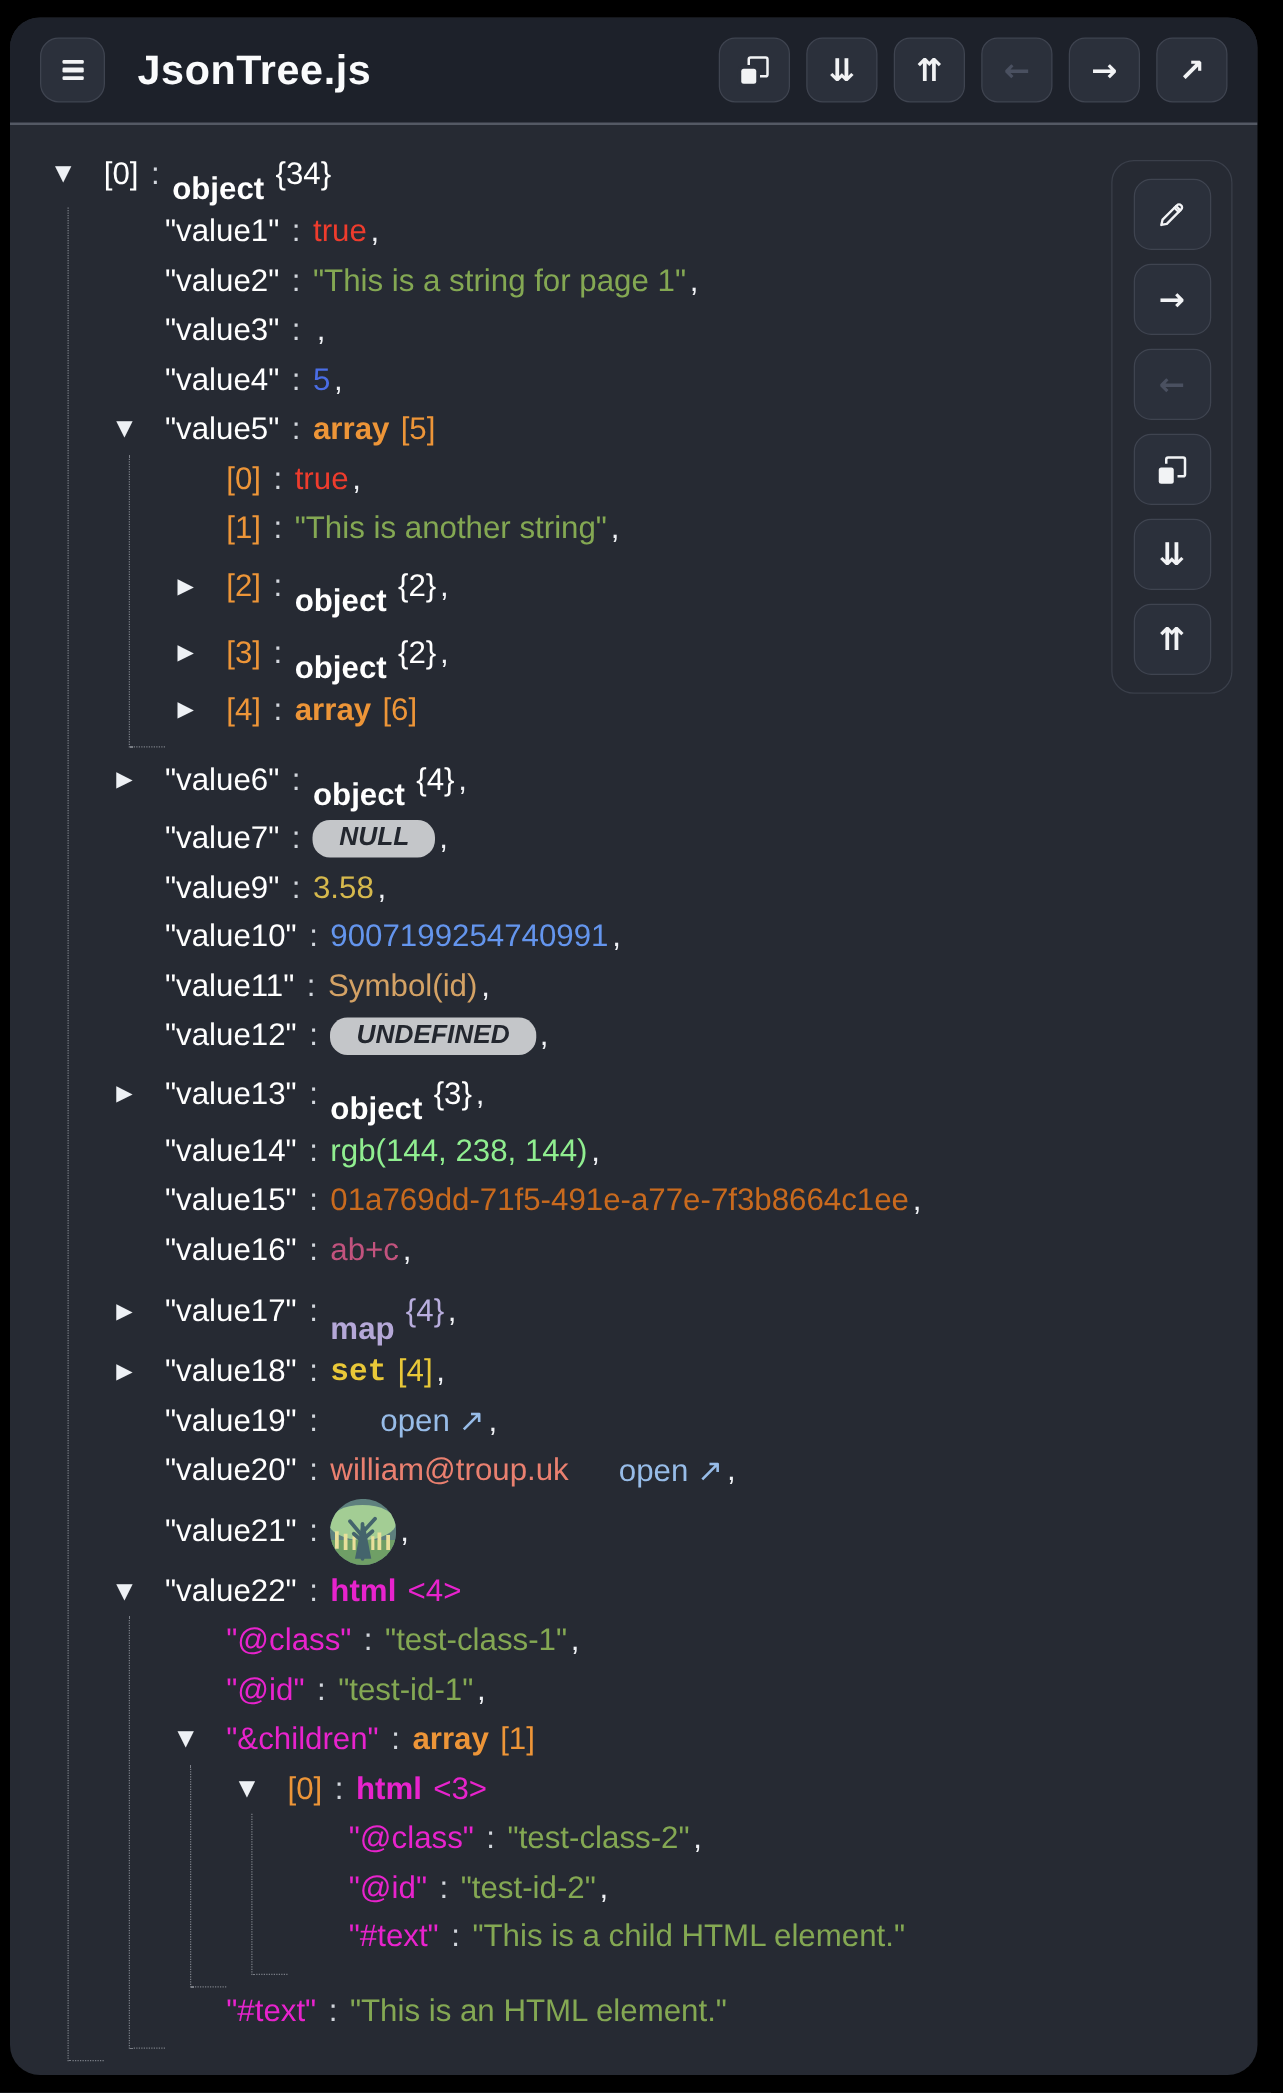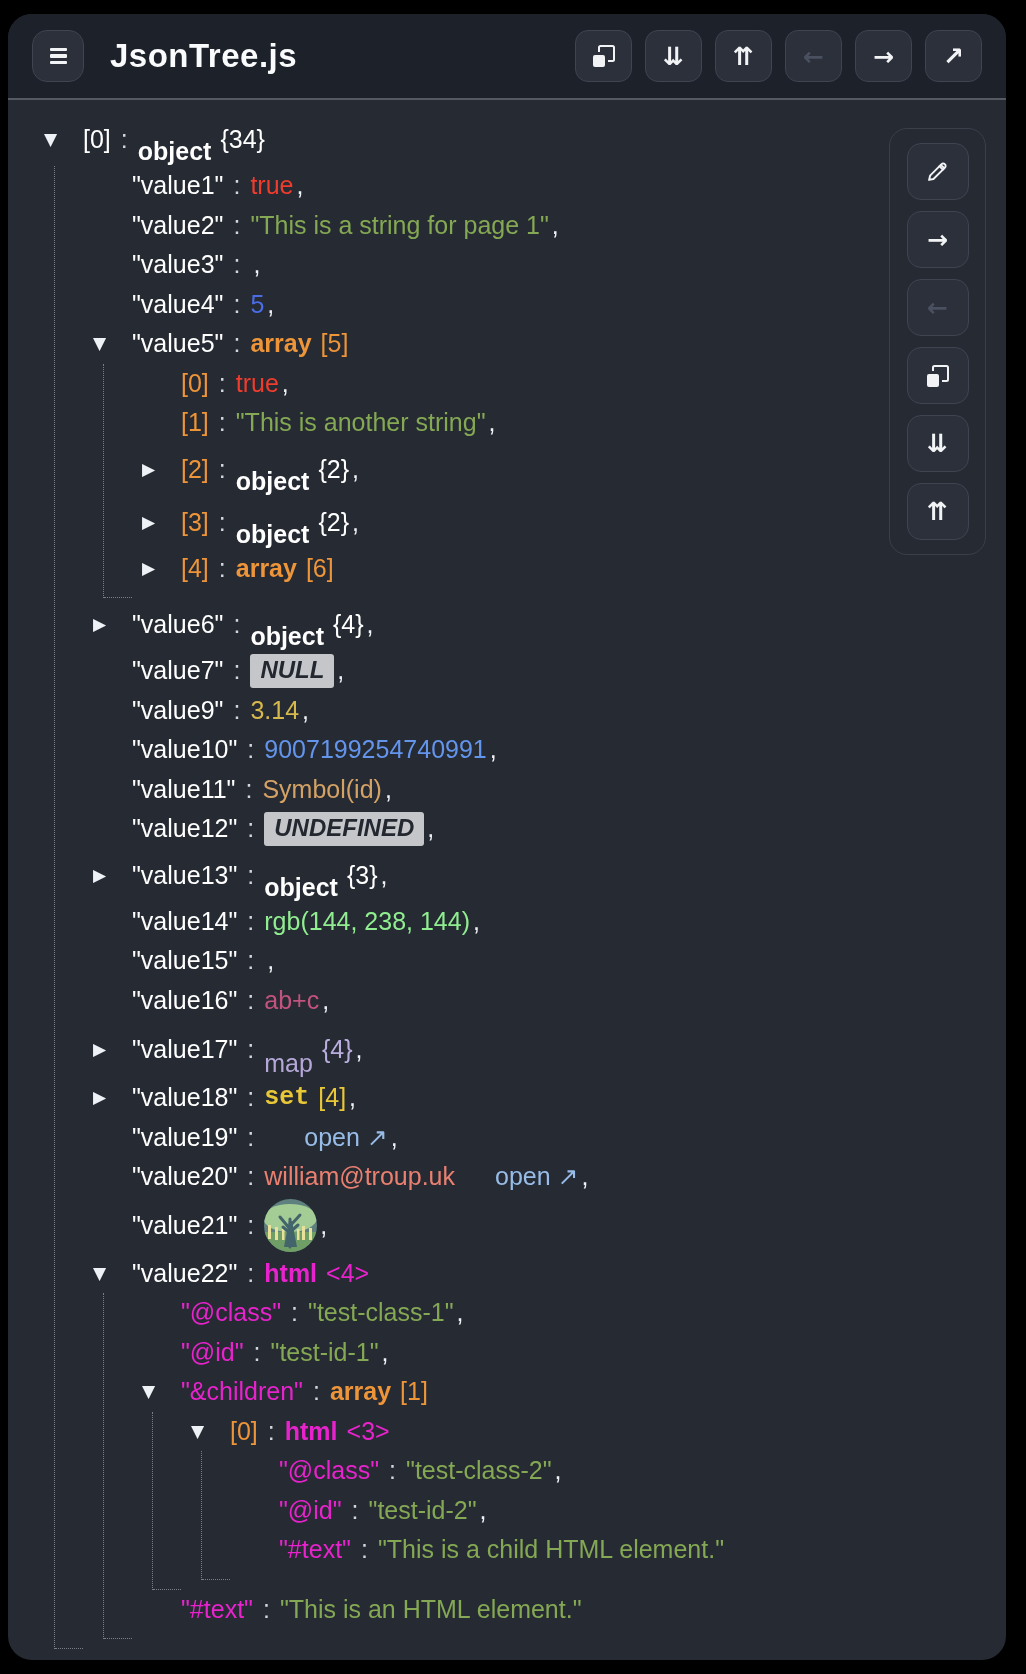--- a/index.html
+++ b/index.html
@@ -75,43 +75,43 @@
   .key {}
   .k-plain { color:var(--key,#ffffff); }
   .k-index { color:var(--arr,#ed9538); }
   .k-html  { color:var(--html,#e823cd); }
   .colon { color:#d2d6dd; margin:0 10px; }
   .comma { color:#f0f2f6; margin-left:3px; }
   .t-obj { font-weight:bold; color:#fff;margin-top:24px; }
   .t-obj-c { color:#fff; margin-left:9px; }
   .t-arr { font-weight:bold; color:var(--arr,#ed9538); }
   .t-arr-c { color:var(--arr,#ed9538); margin-left:9px; }
-  .t-map { font-weight:normal; color:var(--map,#b5a8d8);margin-top:29px; }
+  .t-map { font-weight:bold; color:var(--map,#b5a8d8);margin-top:29px; }
   .t-map-c { color:var(--mapCount,#b9aede); margin-left:9px; }
   .t-set { font-weight:bold; color:var(--set,#e9c838);font-family:Liberation Mono, monospace; }
   .t-set-c { color:var(--set,#e9c838); margin-left:9px; }
   .t-html { font-weight:bold; color:var(--html,#e823cd); }
   .t-html-c { color:var(--html,#e823cd); margin-left:9px; }
   .v-bool { color:var(--bool,#ee3c2d); }
   .v-str { color:var(--str,#84a853); }
   .v-date { color:var(--date,#9a5cf0); }
   .v-num { color:var(--num,#4a6de5); }
   .v-bigint { color:var(--bigint,#6495ED); }
   .v-float { color:var(--float,#d6b94d); }
   .v-sym { color:var(--sym,#d4a265);text-align:right; }
   .v-guid { color:var(--guid,#c96a1e); }
   .v-color { color:var(--colorval,#90EE90); }
   .v-regex { color:var(--regex,#c2537e); }
   .v-url { color:var(--url,#45d7e8); }
   .v-email { color:var(--email,#ea8070); }
   .v-open { color:var(--open,#97bce8); margin-left:40px; cursor:pointer; }
   .v-pill {
     background:var(--pillBg,#c4c6c9); color:var(--pillText,#23272f);
-    font-style:italic; font-weight:bold; font-size:24px;
-    border-radius:3px; padding:2px 10px 4px;
+    font-style:italic; font-weight:bold; font-size:21px;
+    border-radius:14px; padding:2px 21px 4px;
   }
   .img-thumb { width:53px; height:53px; border-radius:50%; overflow:hidden; display:inline-block; margin:2px 0; cursor:pointer; }
   .children {
     margin-left:10px;
     border-left:1px dotted var(--guide,#7a7e86);
     padding-left:38px;
   }
   .children::after {
     content:""; display:block; height:9px; width:28px;
     margin-left:-38px;
@@ -284,21 +284,21 @@
               <span class="colon">:</span>
               <span class="seg v-pill">NULL</span>
               <span class="comma">,</span>
             </div>
           </div>
           <div class="node">
             <div class="row">
               <span class="arrow-slot"></span>
               <span class="key k-plain">"value9"</span>
               <span class="colon">:</span>
-              <span class="seg v-float">3.14</span>
+              <span class="seg v-float">3.58</span>
               <span class="comma">,</span>
             </div>
           </div>
           <div class="node">
             <div class="row">
               <span class="arrow-slot"></span>
               <span class="key k-plain">"value10"</span>
               <span class="colon">:</span>
               <span class="seg v-bigint">9007199254740991</span>
               <span class="comma">,</span>
@@ -341,20 +341,21 @@
               <span class="colon">:</span>
               <span class="seg v-color">rgb(144, 238, 144)</span>
               <span class="comma">,</span>
             </div>
           </div>
           <div class="node">
             <div class="row">
               <span class="arrow-slot"></span>
               <span class="key k-plain">"value15"</span>
               <span class="colon">:</span>
+              <span class="seg v-guid">01a769dd-71f5-491e-a77e-7f3b8664c1ee</span>
               <span class="comma">,</span>
             </div>
           </div>
           <div class="node">
             <div class="row">
               <span class="arrow-slot"></span>
               <span class="key k-plain">"value16"</span>
               <span class="colon">:</span>
               <span class="seg v-regex">ab+c</span>
               <span class="comma">,</span>

